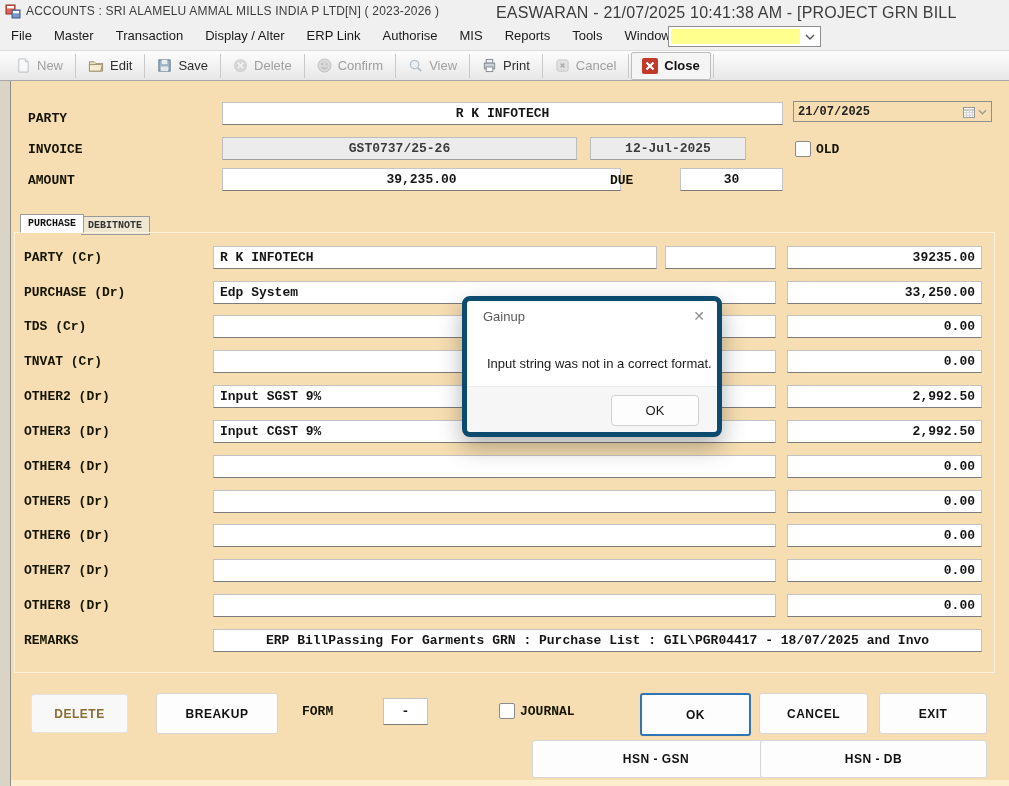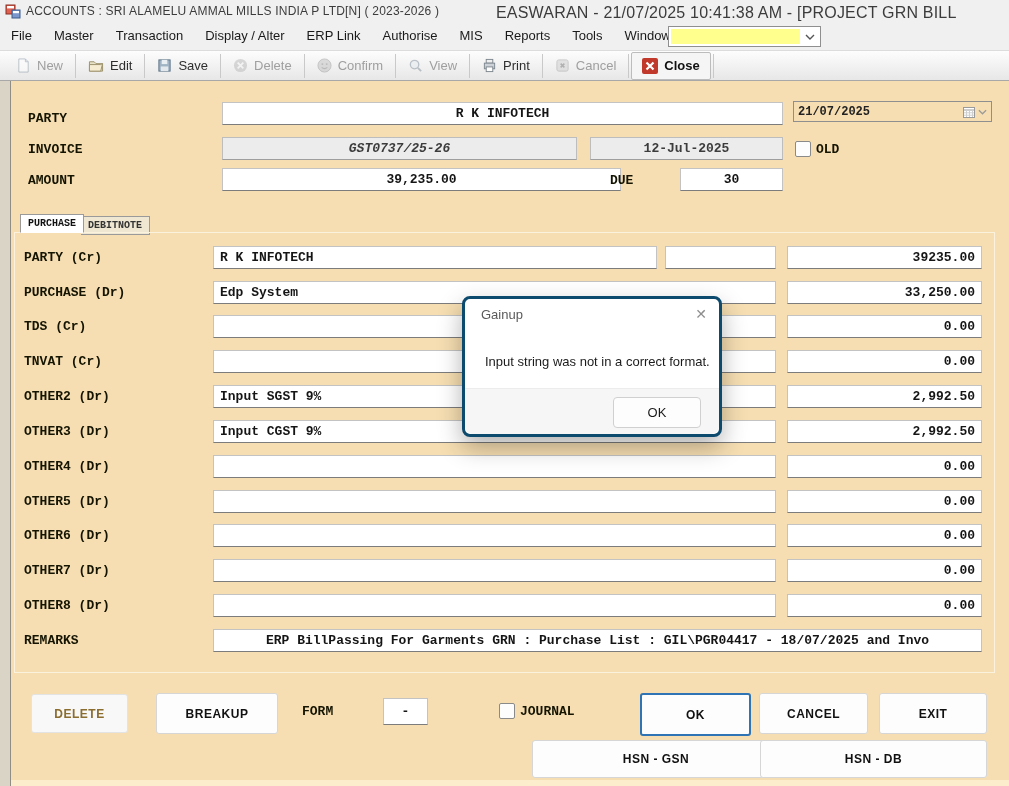--- a/index.html
+++ b/index.html
@@ -47,21 +47,21 @@
   .tab.active{background:#fff;border-bottom:1px solid #fff;z-index:2;color:#111;}
   .tab.inactive{background:#efe7d2;color:#333;border-left:none;}
   .tab-panel{position:absolute;left:14px;top:151px;width:981px;height:441px;border:1px solid #fbf2dd;box-sizing:border-box;}
   
   .lrow{position:absolute;left:0;width:100%;height:34px;}
   .lrow .mlabel{position:absolute;left:24px;top:4px;}
   .footer-btn{position:absolute;background:#fdfdfd;border:1px solid #d6d6d6;border-radius:3px;
               font-family:"Liberation Sans",sans-serif;font-weight:bold;font-size:12px;color:#111;
               display:flex;align-items:center;justify-content:center;letter-spacing:.5px;cursor:default;}
   
-  .dialog{position:absolute;left:462px;top:296px;width:260px;height:141px;background:#fff;border:3px solid #0c4a6e;
+  .dialog{position:absolute;left:462px;top:296px;width:260px;height:141px;background:#fff;border:5px solid #0c4a6e;
           border-radius:8px;box-shadow:0 10px 24px rgba(0,0,0,.3);z-index:50;box-sizing:border-box;}
   .dialog .dtitle{position:absolute;left:16px;top:8px;font-size:13px;color:#5a5a5a;}
   .dialog .dclose{position:absolute;right:12px;top:7px;font-size:14px;color:#8d8d8d;}
   .dialog .dmsg{position:absolute;left:20px;top:55px;font-size:13px;color:#1b1b1b;}
   .dialog .dfooter{position:absolute;left:0;bottom:0;width:100%;height:45px;background:#f6f6f6;
                    border-top:1px solid #ececec;border-radius:0 0 8px 8px;}
   .dialog .ok-btn{position:absolute;right:18px;top:8px;width:86px;height:29px;background:#fdfdfd;
                   border:1px solid #d0d0d0;border-radius:4px;font-size:13px;color:#1a1a1a;
                   display:flex;align-items:center;justify-content:center;}
 </style>
@@ -193,22 +193,22 @@
           <rect x="0.5" y="1.5" width="11" height="10" fill="#fff" stroke="#9a9a9a"></rect>
           <path d="M0.5 4h11" stroke="#9a9a9a"></path>
           <path d="M3.5 4v7M6.5 4v7M9.5 4v7M1 6.8h10M1 9.2h10" stroke="#cfcfcf"></path>
         </svg>
       <svg width="9" height="6" viewBox="0 0 10 6" style="margin-right:4px;">
           <polyline points="1,1 5,5 9,1" fill="none" stroke="#9a9a9a" stroke-width="1.4"></polyline>
         </svg>
     </div>
 
     <span class="mlabel" style="position:absolute;left:28px;top:61px;">INVOICE</span>
-    <input class="tfield grey center" style="left: 222px; top: 56px; width: 355px; font-style: italic;" readonly="" value="GST0737/25-26">
-    <input class="tfield grey center" style="left: 590px; top: 56px; width: 193px;" readonly="" value="12-Jul-2025">
+    <input class="tfield grey center" style="left: 222px; top: 56px; width: 355px;" readonly="" value="GST0737/25-26">
+    <input class="tfield grey center" style="left: 590px; top: 56px; width: 156px;" readonly="" value="12-Jul-2025">
     <span class="checkbox" style="position:absolute;left:795px;top:60px;"></span>
     <span class="mlabel" style="position:absolute;left:816px;top:61px;">OLD</span>
 
     <span class="mlabel" style="position:absolute;left:28px;top:92px;">AMOUNT</span>
     <input class="tfield center" style="left: 222px; top: 87px; width: 399px;" value="39,235.00">
     <span class="mlabel" style="position:absolute;left:610px;top:92px;">DUE</span>
     <input class="tfield center" style="left: 680px; top: 87px; width: 103px;" value="30">
 
     <div class="tab active" style="left:20px;top:133px;">PURCHASE</div>
     <div class="tab inactive" style="left:81px;top:135px;">DEBITNOTE</div>

